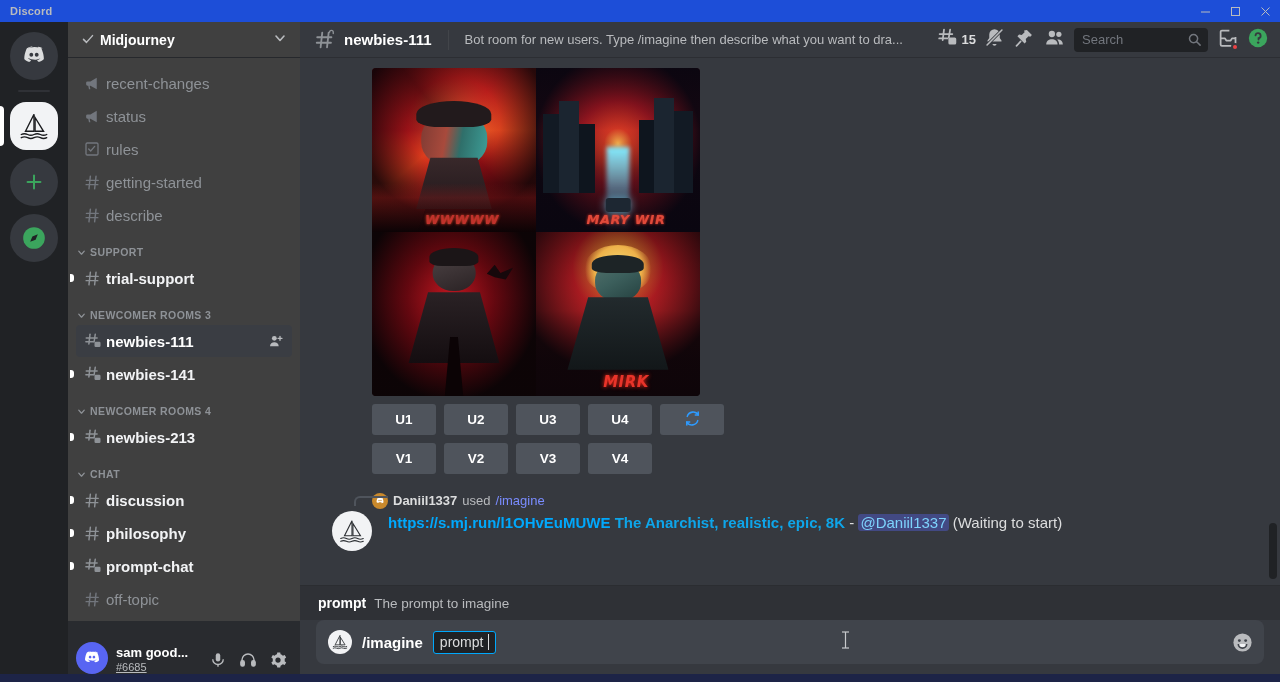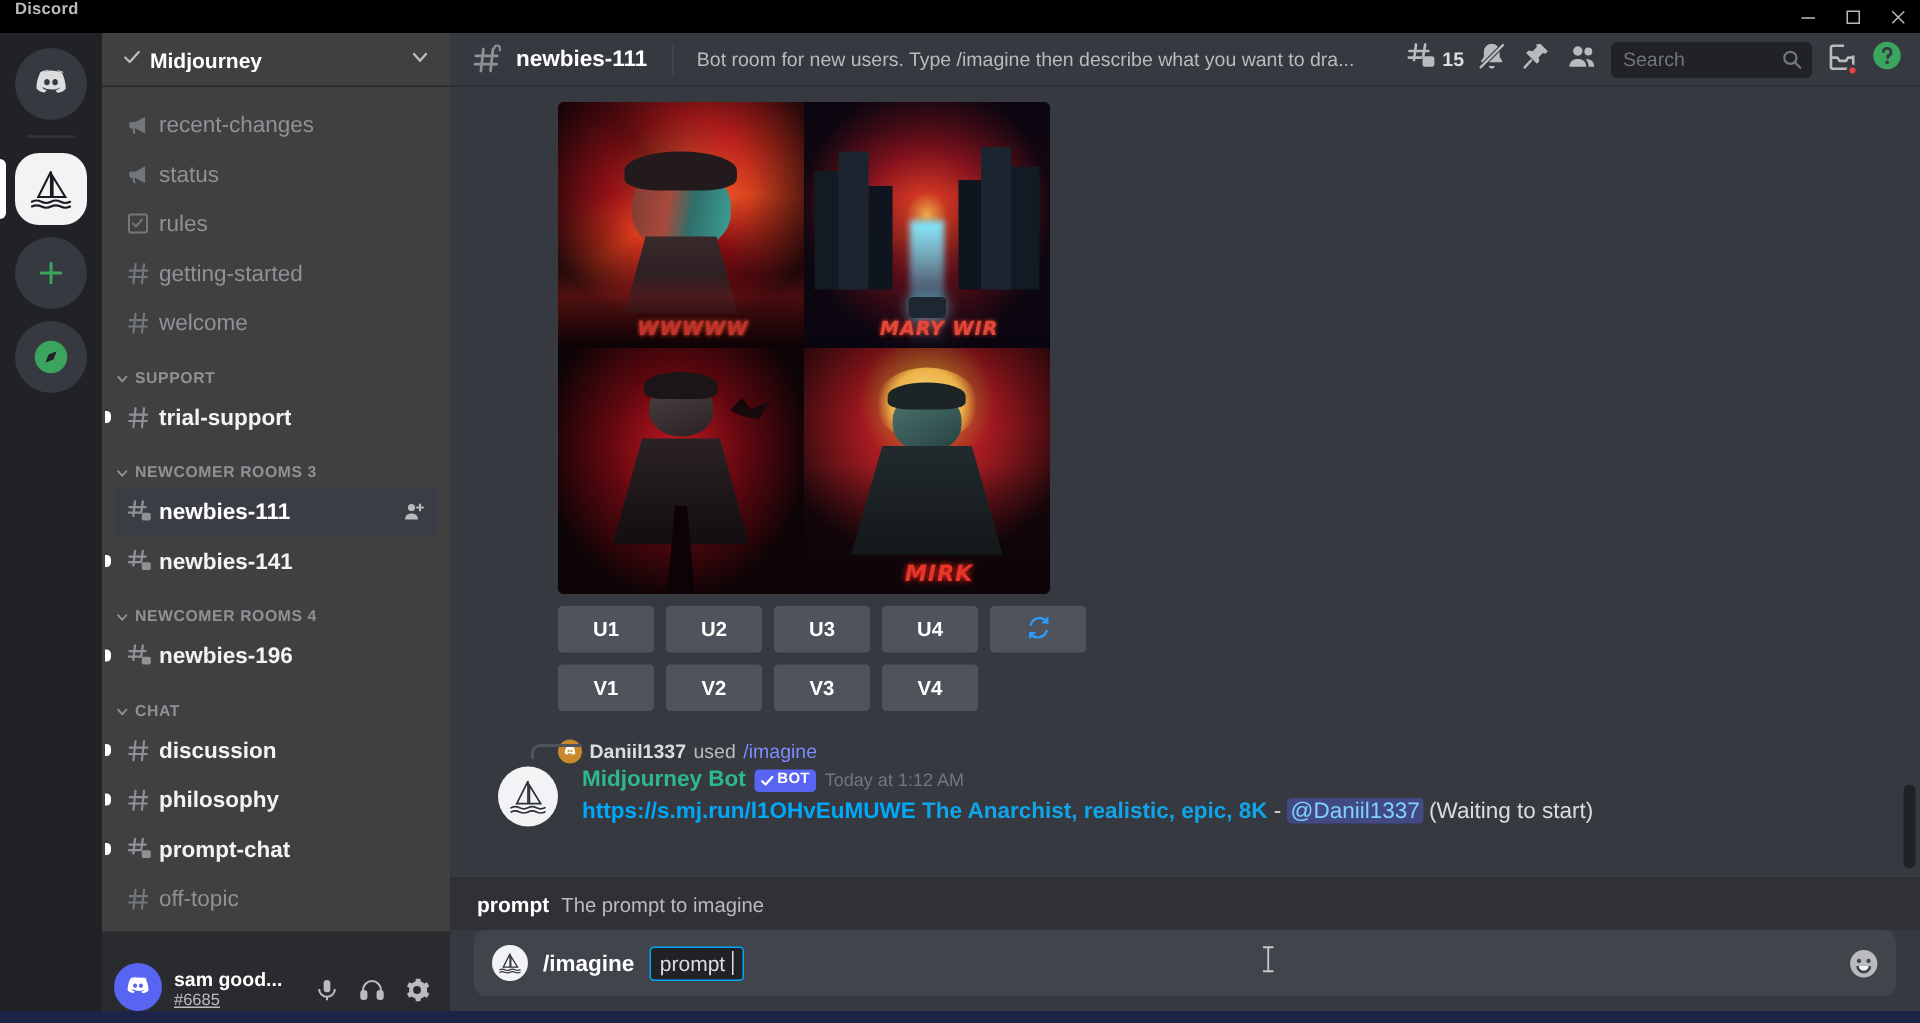--- a/index.html
+++ b/index.html
@@ -6,21 +6,21 @@
   html, body {
     width: 1280px; height: 682px;
     background: #1e2124;
     font-family: "Liberation Sans", sans-serif;
     overflow: hidden;
   }
   .app { position: relative; width: 1280px; height: 682px; display: flex; flex-direction: column; }
 
   
   .titlebar {
-    height: 22px; background: #000000; display: flex; align-items: flex-start;
+    height: 22px; background: #1d4ed8; display: flex; align-items: center;
     flex: 0 0 22px; position: relative; z-index: 40;
   }
   .titlebar-label {
     color: #b9bbbe; font-size: 11px; font-weight: bold; letter-spacing: .2px;
     padding-left: 10px;
   }
   .win-controls { margin-left: auto; display: flex; height: 22px; }
   .win-btn {
     width: 30px; height: 22px; display: flex; align-items: center; justify-content: center;
     color: #b9bbbe;
@@ -357,21 +357,21 @@
         </div>
         <div class="chan-row">
           <span class="ico">
             <svg width="17" height="17" viewBox="0 0 24 24" fill="none" stroke="currentColor" stroke-width="2" stroke-linecap="round">
                 <line x1="9" y1="3" x2="7" y2="21"></line>
                 <line x1="17" y1="3" x2="15" y2="21"></line>
                 <line x1="3.5" y1="9" x2="20" y2="9"></line>
                 <line x1="3" y1="15" x2="19.5" y2="15"></line>
               </svg>
           </span>
-          <span class="label">welcome</span>
+          <span class="label">describe</span>
         </div>
 
         <div class="cat">
           <svg width="11" height="11" viewBox="0 0 16 16">
               <path d="M4 6 L8 10.5 L12 6" fill="none" stroke="currentColor" stroke-width="1.8" stroke-linecap="round" stroke-linejoin="round"></path>
             </svg>
           <span>SUPPORT</span>
         </div>
         <div class="chan-row unread">
           <span class="unread-dot"></span>
@@ -435,21 +435,21 @@
           <span class="unread-dot"></span>
           <span class="ico">
             <svg width="18" height="18" viewBox="0 0 24 24" fill="none" stroke="currentColor" stroke-width="2" stroke-linecap="round">
                 <line x1="8" y1="3" x2="6.5" y2="16"></line>
                 <line x1="15" y1="3" x2="13.5" y2="13"></line>
                 <line x1="3" y1="8" x2="17.5" y2="8"></line>
                 <line x1="2.5" y1="13" x2="13" y2="13"></line>
                 <rect x="14" y="13" width="8" height="7" rx="1.6" fill="currentColor" stroke="none"></rect>
               </svg>
           </span>
-          <span class="label">newbies-196</span>
+          <span class="label">newbies-213</span>
         </div>
 
         <div class="cat">
           <svg width="11" height="11" viewBox="0 0 16 16">
               <path d="M4 6 L8 10.5 L12 6" fill="none" stroke="currentColor" stroke-width="1.8" stroke-linecap="round" stroke-linejoin="round"></path>
             </svg>
           <span>CHAT</span>
         </div>
         <div class="chan-row unread">
           <span class="unread-dot"></span>
@@ -714,30 +714,20 @@
             <div class="msg-body">
               <div class="avatar-lg">
                 <svg width="30" height="30" viewBox="0 0 32 32" fill="none" stroke="#2c2f33" stroke-width="1.2" stroke-linecap="round">
                   <path d="M16 5 L16 21 L8 21 Z" fill="none"></path>
                   <path d="M17 8 L25 21 L17 21 Z" fill="none"></path>
                   <path d="M4 24 q3 -1.5 6 0 t6 0 t6 0 t6 0"></path>
                   <path d="M4 27 q3 -1.5 6 0 t6 0 t6 0 t6 0"></path>
                 </svg>
               </div>
               <div class="msg-main">
-                <div class="msg-head">
-                  <span class="bot-name">Midjourney Bot</span>
-                  <span class="bot-tag">
-                    <svg width="9" height="9" viewBox="0 0 16 16">
-                        <path d="M2 8.5 L6 12.5 L14 3.5" fill="none" stroke="#fff" stroke-width="2.6" stroke-linecap="round" stroke-linejoin="round"></path>
-                      </svg>
-                    <span>BOT</span>
-                  </span>
-                  <span class="ts">Today at 1:12 AM</span>
-                </div>
                 <div class="msg-text">
                   <span class="url">https://s.mj.run/l1OHvEuMUWE</span>
                   <span class="bold">The Anarchist, realistic, epic, 8K</span>
                   <span class="dim">-</span>
                   <span class="mention">@Daniil1337</span>
                   <span class="dim">(Waiting to start)</span>
                 </div>
               </div>
             </div>
           </div>

